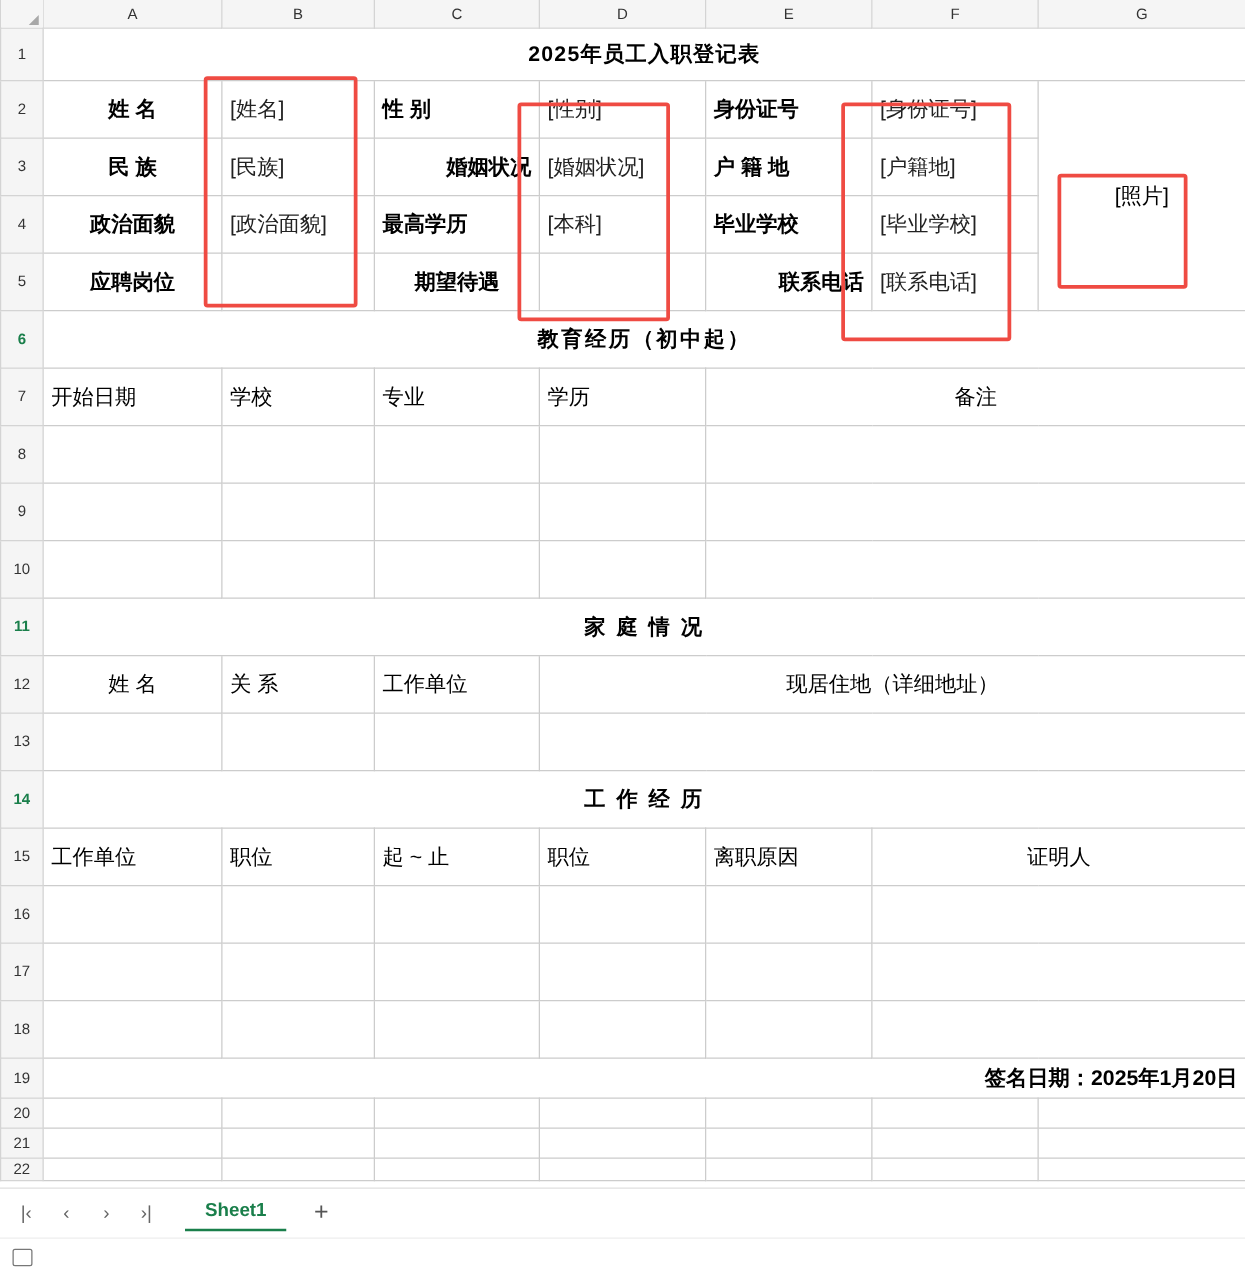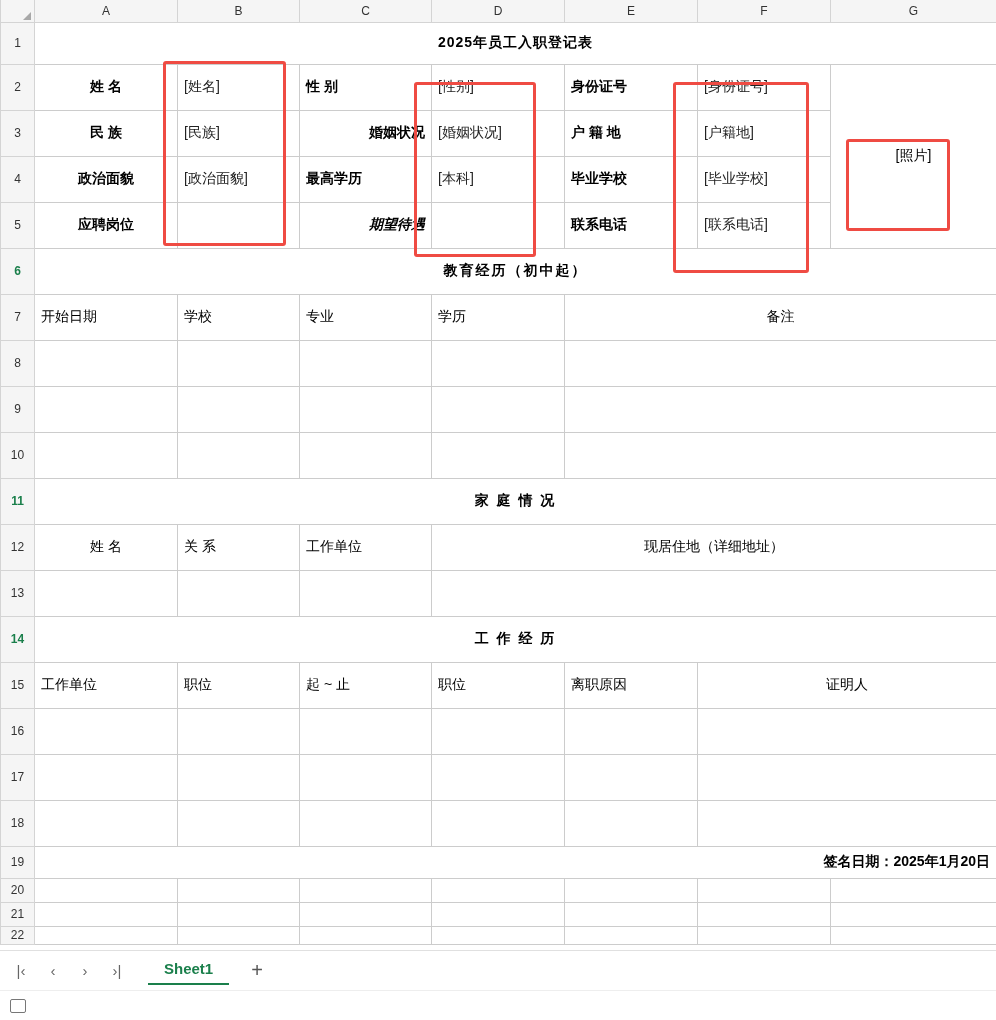--- a/index.html
+++ b/index.html
@@ -69,21 +69,21 @@
     padding: 0;
     width: 34px;
   }
   td.rowhead.hl { color: #1a7f4b; font-weight: bold; }
 
   
   td.cell {
     border: 1px solid #cccccc;
     padding: 0 6px;
     vertical-align: middle;
-    font-size: 14px;
+    font-size: 17px;
     background: #ffffff;
     overflow: hidden;
     white-space: nowrap;
   }
   td.blank { border: 1px solid #cccccc; }
 
   .t-title {
     font-size: 29px;
     font-weight: bold;
     text-align: center;
@@ -230,23 +230,23 @@
         <td class="cell t-label" style="text-align:left;">最高学历</td>
         <td class="cell t-value">[本科]</td>
         <td class="cell t-label" style="text-align:left;">毕业学校</td>
         <td class="cell t-value">[毕业学校]</td>
       </tr>
 
       <tr style="height:46px;">
         <td class="rowhead">5</td>
         <td class="cell t-label">应聘岗位</td>
         <td class="cell t-value"></td>
-        <td class="cell t-label" style="text-align:right;font-style:italic;">期望待遇</td>
+        <td class="cell t-label" style="text-align:center;">期望待遇</td>
         <td class="cell t-value"></td>
-        <td class="cell t-label" style="text-align:left;">联系电话</td>
+        <td class="cell t-label" style="text-align:right;">联系电话</td>
         <td class="cell t-value">[联系电话]</td>
       </tr>
 
       <tr style="height:46px;">
         <td class="rowhead hl">6</td>
         <td class="cell t-section" colspan="7">教育经历（初中起）</td>
       </tr>
 
       <tr style="height:46px;">
         <td class="rowhead">7</td>

